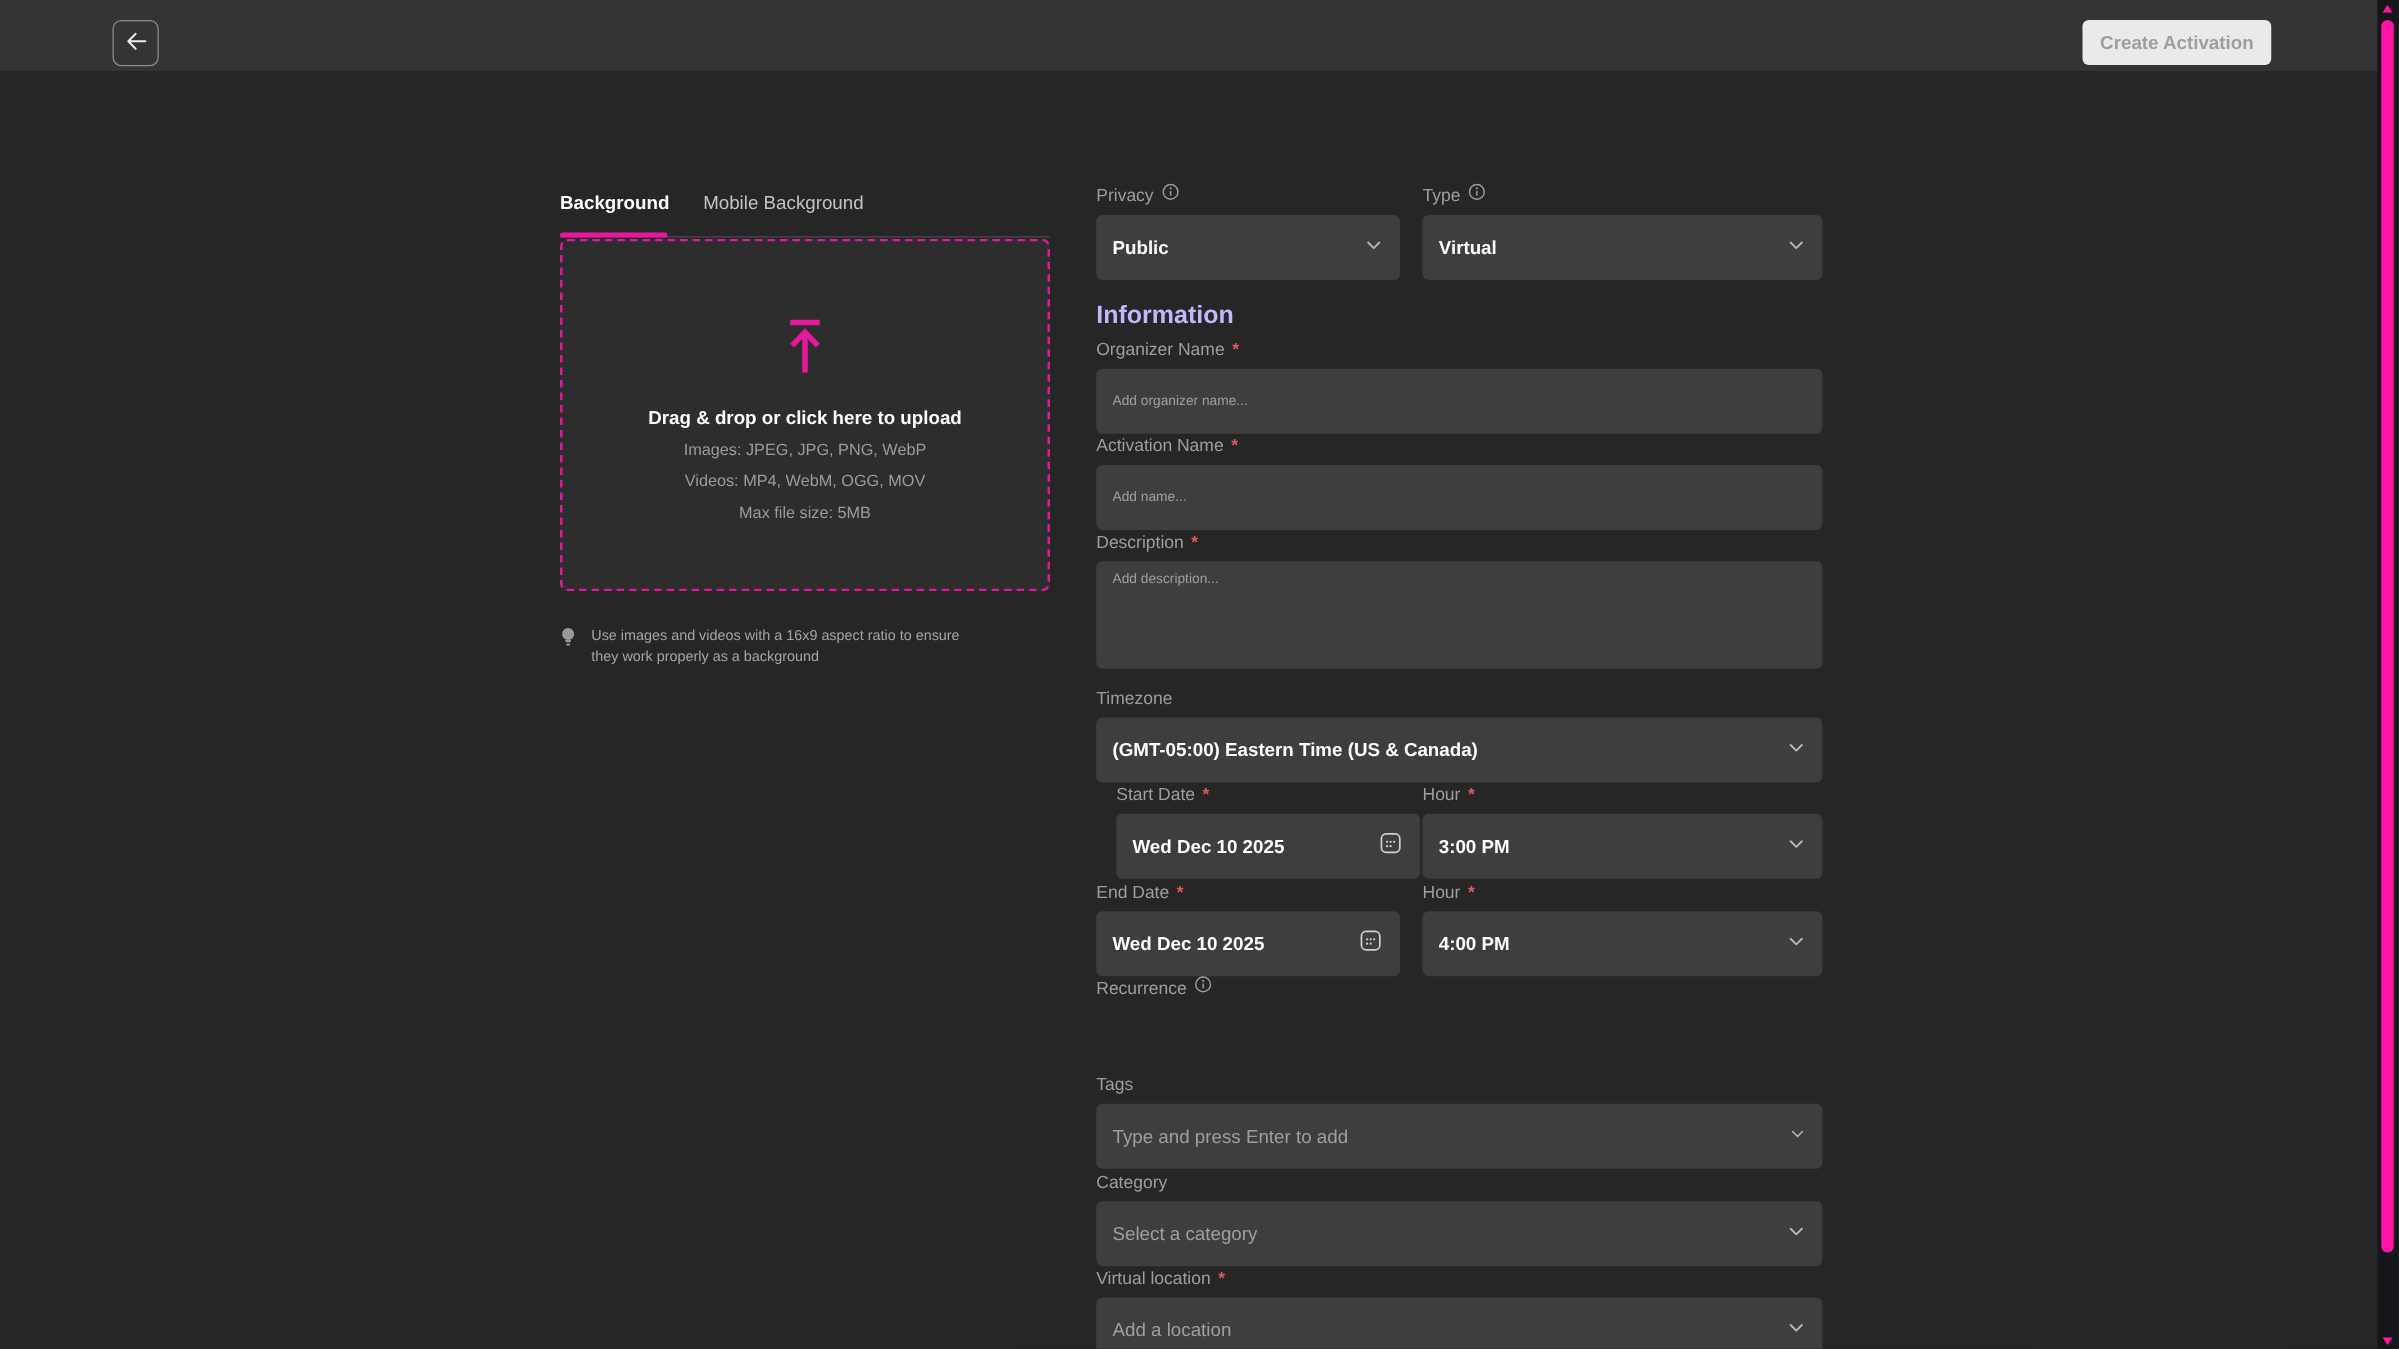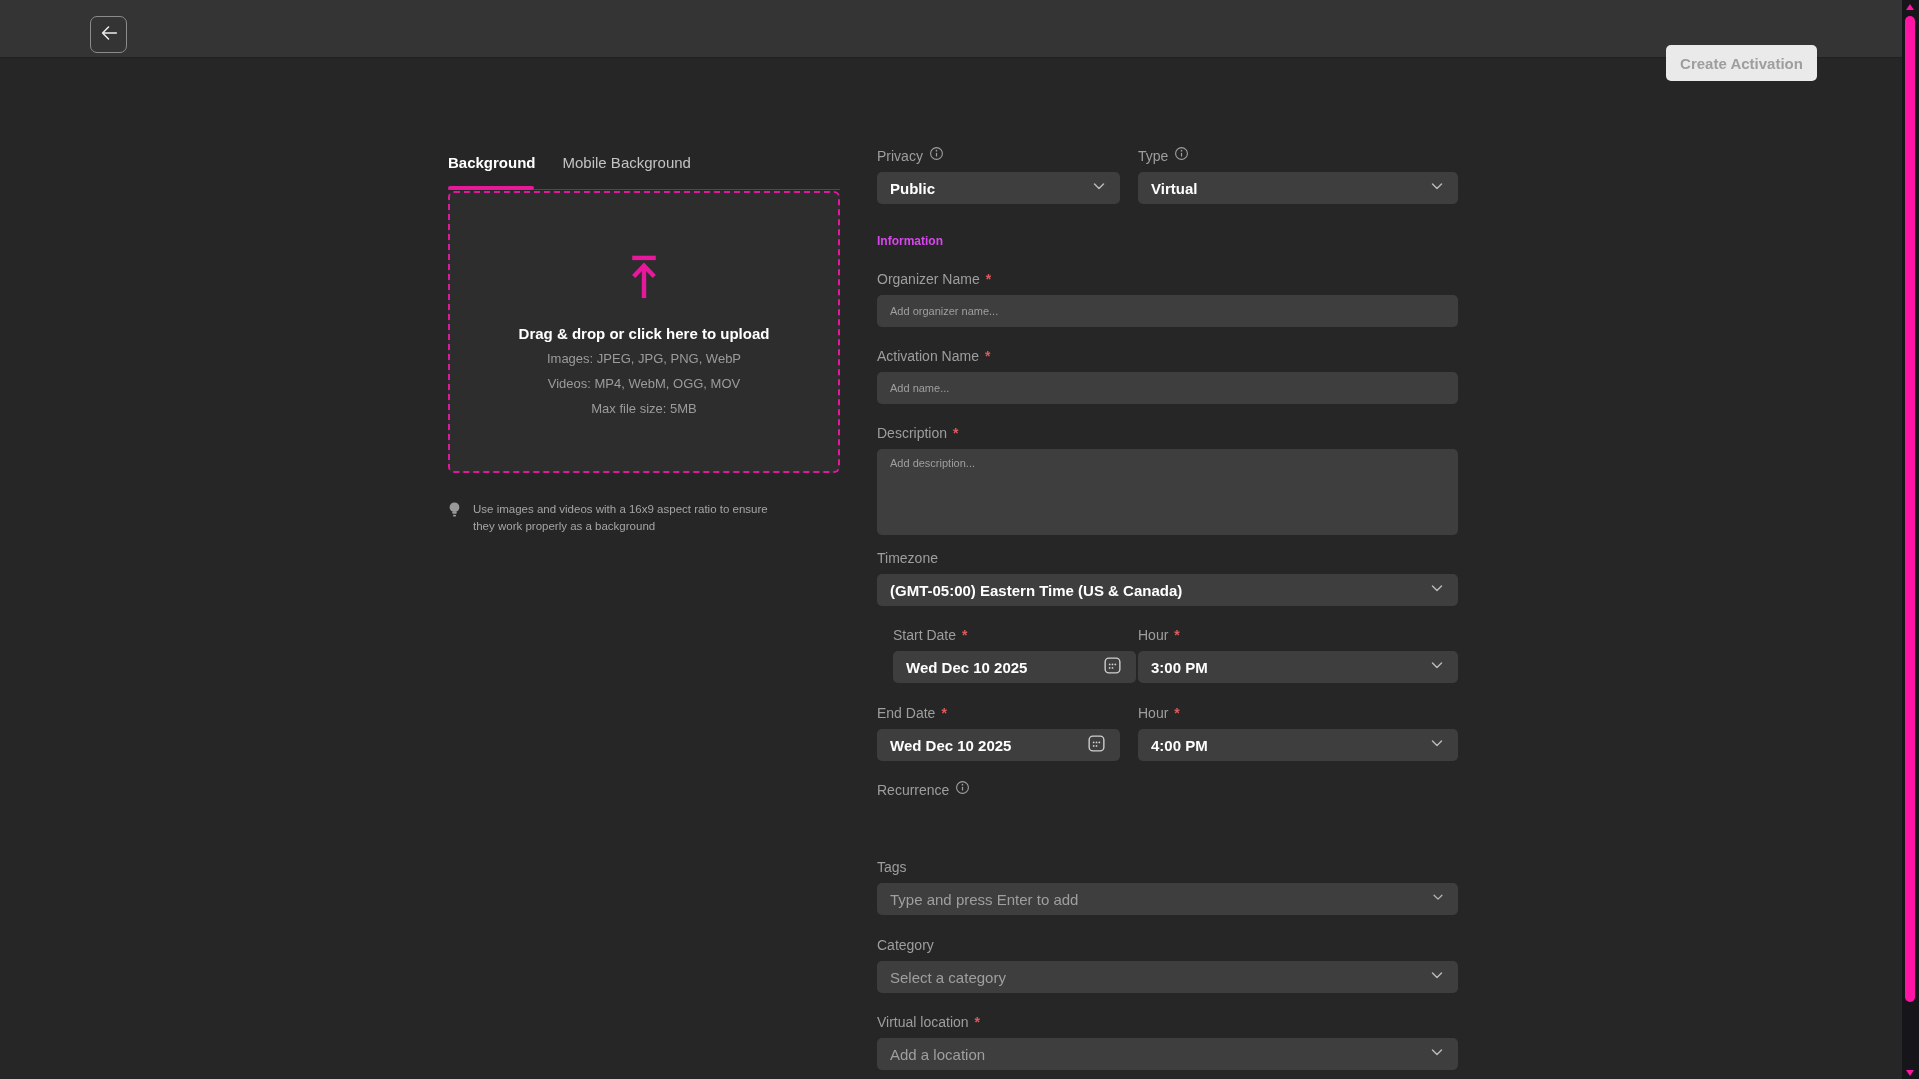--- a/index.html
+++ b/index.html
@@ -30,21 +30,20 @@
   }
   .create-btn {
     position: absolute; left: 1666px; top: 16px;
     width: 151px; height: 36px;
     background: #eaeaea;
     border: none; border-radius: 5px;
     color: #9e9e9e;
     font-family: "Liberation Sans", sans-serif;
     font-size: 15px; font-weight: 700;
     cursor: default;
-    margin-top: 29px;
   }
 
   
   .scrollbar {
     position: absolute; right: 0; top: 0;
     width: 17px; height: 1079px;
     background: #15151a;
   }
   .sb-arrow-up, .sb-arrow-down {
     position: absolute; left: 4px;
@@ -112,40 +111,40 @@
   
   .fgroup { position: absolute; }
   .flabel {
     display: flex; align-items: flex-end; gap: 6px;
     height: 18px; margin-bottom: 8px;
     color: #9e9e9e; font-size: 14px;
   }
   .req { color: #dd5c5c; font-size: 14px; font-weight: 700; }
   .fctrl {
     box-sizing: border-box;
-    height: 32px; width: 100%;
+    height: 52px; width: 100%;
     background: #3e3e3e;
     border: none; border-radius: 5px;
     display: flex; align-items: center; justify-content: space-between;
     padding: 4px 13px;
     cursor: pointer;
   }
   .fctrl .value { color: #ffffff; font-size: 15px; font-weight: 600; white-space: nowrap; }
   .fctrl .ph    { color: #9f9f9f; font-size: 15px; white-space: nowrap; }
   input.fctrl, textarea.fctrl {
     display: block; cursor: text;
     color: #ffffff; font-size: 11px;
     font-family: "Liberation Sans", sans-serif;
     outline: none;
   }
   input.fctrl::placeholder, textarea.fctrl::placeholder { color: #9f9f9f; opacity: 1; }
   textarea.fctrl { height: 86px; padding: 8px 13px; resize: none; }
   .heading {
     position: absolute; left: 877px; top: 224px;
-    color: #d946ef; font-size: 12px; font-weight: 700; text-align: right;
+    color: #c4b5fd; font-size: 20px; font-weight: 700; text-align: right;
   }
   .chev, .cal { flex-shrink: 0; }
 
   
   .g-privacy   { left: 877px;  top: 146px;  width: 243px; }
   .g-type      { left: 1138px; top: 146px;  width: 320px; }
   .g-organizer { left: 877px;  top: 269px;  width: 581px; }
   .g-actname   { left: 877px;  top: 346px;  width: 581px; }
   .g-desc      { left: 877px;  top: 423px;  width: 581px; }
   .g-timezone  { left: 877px;  top: 548px;  width: 581px; }

